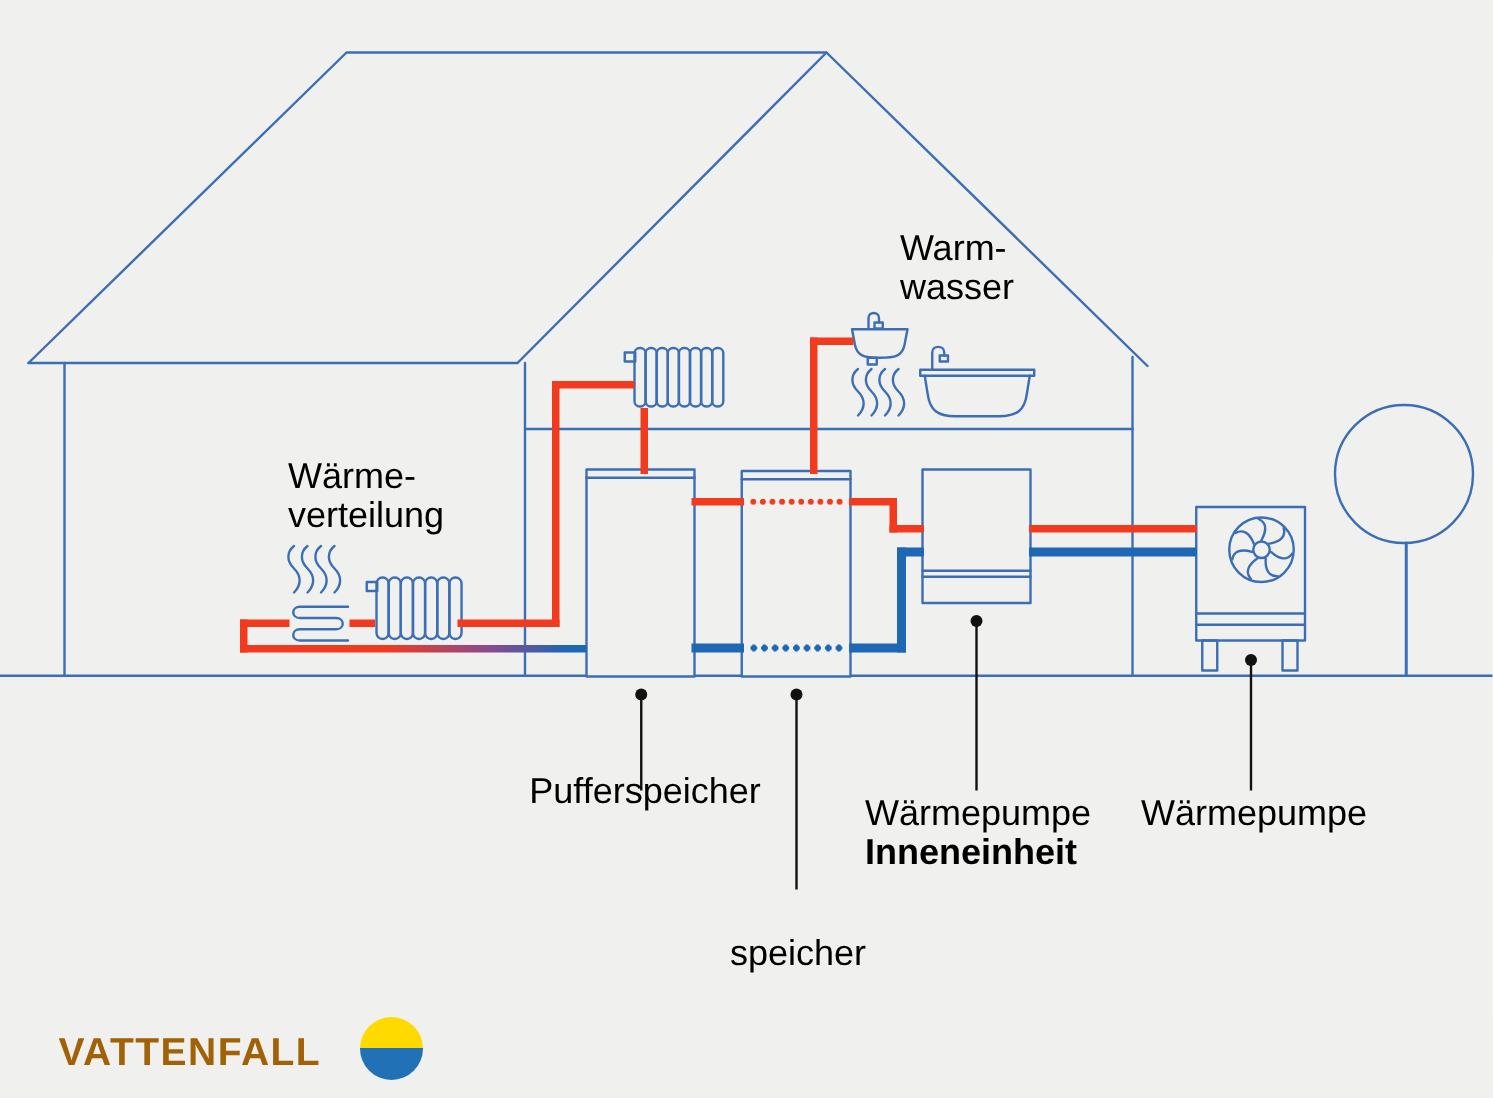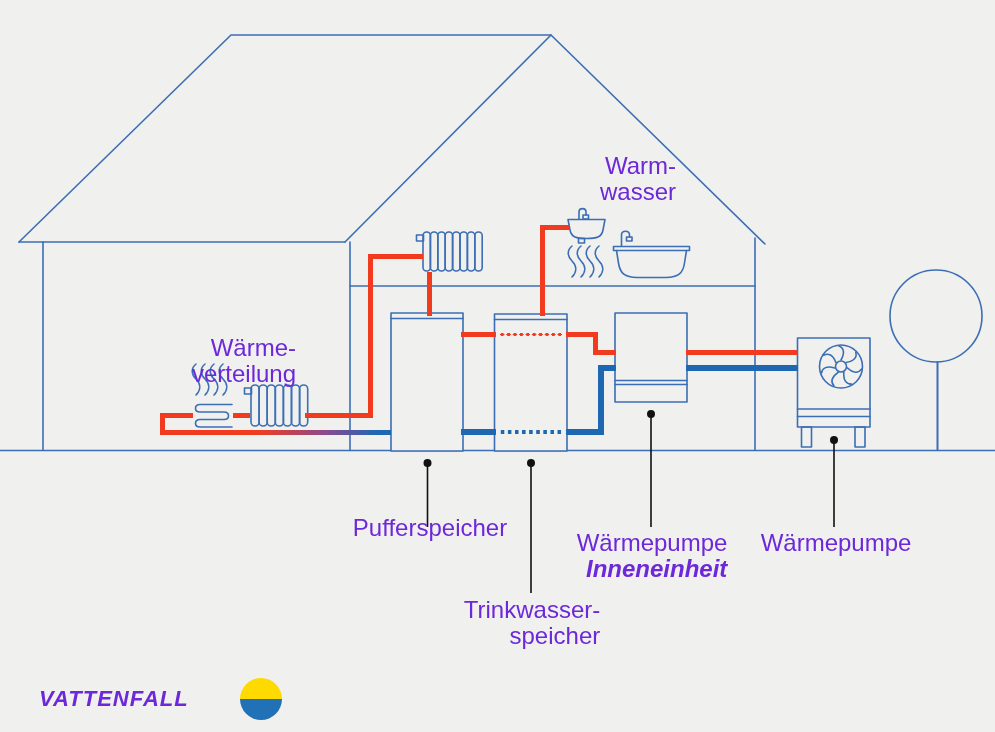--- a/index.html
+++ b/index.html
@@ -11,27 +11,27 @@
   .stage svg{position:absolute;left:0;top:0;}
   .pipe{position:absolute;}
   .pipe-red{background:#F23B1E;}
   .pipe-blue{background:#1E67B2;}
   .pipe-grad{background:linear-gradient(90deg,#F23B1E 0%,#F23B1E 42%,#8A4A8F 72%,#1E67B2 94%,#1E67B2 100%);}
   .dotrow{position:absolute;}
   .dotrow-red{background-image:radial-gradient(circle 1.9px at 50% 50%, #F23B1E 97%, rgba(0,0,0,0) 100%);background-size:6.4px 5px;}
   .dotrow-blue{background-image:radial-gradient(circle 2.2px at 50% 50%, #1E67B2 97%, rgba(0,0,0,0) 100%);background-size:7.1px 6px;}
   .lbl{
     position:absolute;transform:translateX(-50%);
-    font-size:24px;line-height:26px;color:#6d28d9;
-    text-align:right;white-space:nowrap;
-  }
-  .lbl .b{font-weight:bold;font-style:italic;}
+    font-size:24px;line-height:26px;color:#000000;
+    text-align:left;white-space:nowrap;
+  }
+  .lbl .b{font-weight:bold;}
   .logo-word{
     position:absolute;left:39px;top:686px;
-    font-size:22px;font-weight:bold;letter-spacing:1px;color:#6d28d9;font-style:italic;
+    font-size:26px;font-weight:bold;letter-spacing:1px;color:#a16207;
   }
   .logo-mark{
     position:absolute;left:240px;top:678px;width:42px;height:42px;border-radius:50%;
     background:linear-gradient(#FFDA00 0 50%, #2071B5 50% 100%);
   }
 </style>
 </head>
 <body>
 
 <div class="stage">
@@ -175,33 +175,33 @@
 
   <div class="pipe pipe-blue" style="left:461px;top:429px;width:35px;height:6px"></div>
   <div class="pipe pipe-blue" style="left:566px;top:429px;width:38px;height:6px"></div>
   <div class="pipe pipe-blue" style="left:598px;top:365px;width:6px;height:70px"></div>
   <div class="pipe pipe-blue" style="left:598px;top:365px;width:18px;height:6px"></div>
   <div class="pipe pipe-blue" style="left:686px;top:365px;width:112px;height:6px"></div>
 
   <div class="dotrow dotrow-red" style="left:499px;top:331.5px;width:64px;height:5px"></div>
   <div class="dotrow dotrow-blue" style="left:499px;top:429px;width:64px;height:6px"></div>
 
-  <div class="lbl" style="left:244px;top:335px">
+  <div class="lbl" style="left:244px;top:305px">
     <span>Wärme-</span><br>
     <span>verteilung</span>
   </div>
   <div class="lbl" style="left:638px;top:153px">
     <span>Warm-</span><br>
     <span>wasser</span>
   </div>
   <div class="lbl" style="left:430px;top:515px">
     <span>Pufferspeicher</span>
   </div>
   <div class="lbl" style="left:532px;top:597px">
-    <span>Trinkwasser-</span><br>
+    <br>
     <span>speicher</span>
   </div>
   <div class="lbl" style="left:652px;top:530px">
     <span>Wärmepumpe</span><br>
     <span class="b">Inneneinheit</span>
   </div>
   <div class="lbl" style="left:836px;top:530px">
     <span>Wärmepumpe</span><br>
   </div>
 

